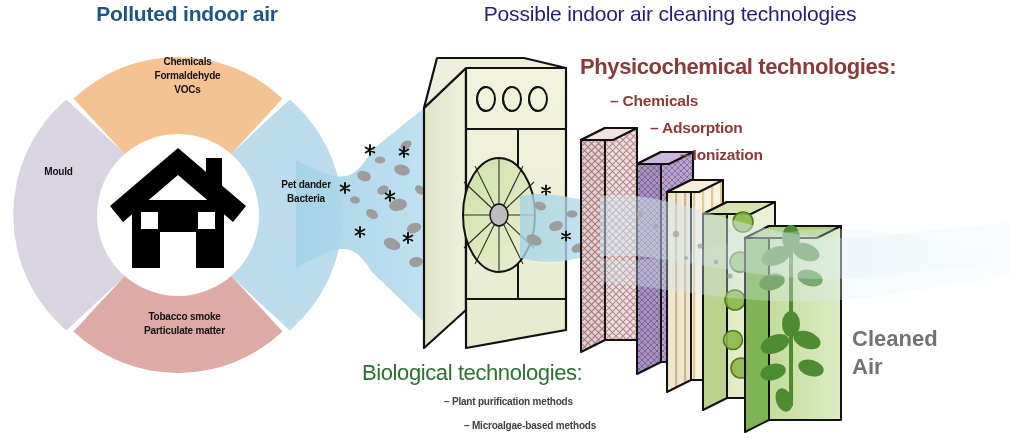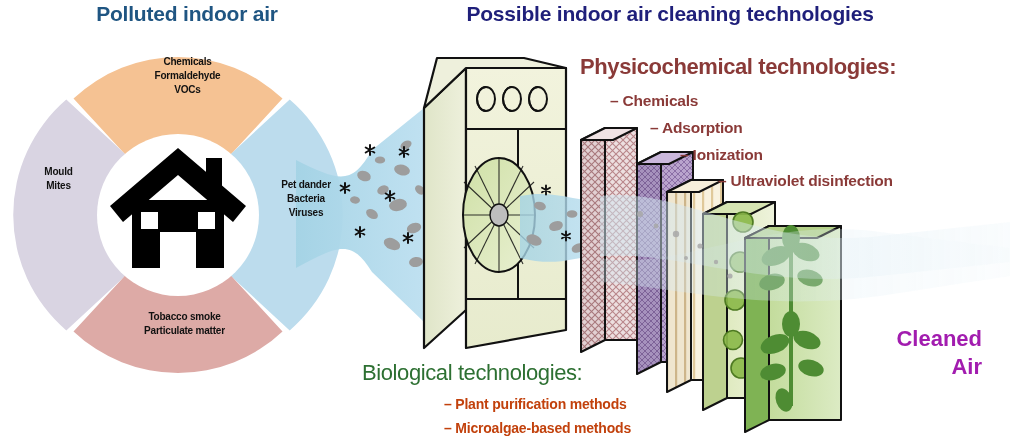--- a/index.html
+++ b/index.html
@@ -13,45 +13,45 @@
   .nosel{user-select:none;}
 
   
   .h-polluted{
     left:62px;top:2px;width:250px;text-align:center;
     font-size:21px;font-weight:bold;letter-spacing:-0.2px;
     color:#1f5582;
   }
   .h-main{
     left:390px;top:2px;width:560px;text-align:center;
-    font-size:21px;font-weight:bold;letter-spacing:-0.2px;
+    font-size:21px;font-weight:normal;letter-spacing:-0.2px;
     color:#1f1f7a;
   }
   .h-physchem{
     left:580px;top:54px;
     font-size:22px;font-weight:bold;letter-spacing:-0.4px;
     color:#8a3a38;white-space:nowrap;
   }
   .h-bio{
     left:362px;top:360px;
     font-size:22px;font-weight:normal;letter-spacing:-0.4px;
     color:#2d7032;white-space:nowrap;
   }
   .h-cleaned{
-    left:852px;top:325px;width:130px;text-align:right;
+    left:852px;top:325px;width:130px;text-align:left;
     font-size:22px;font-weight:bold;line-height:1.25;
-    color:#a21caf;
+    color:#737373;
   }
 
   .pc-item{
     font-size:15.5px;font-weight:bold;color:#8a3a38;
     white-space:nowrap;letter-spacing:-0.2px;
   }
   .bio-item{
-    font-size:14px;font-weight:bold;color:#c2410c;
+    font-size:10px;font-weight:bold;color:#404040;
     white-space:nowrap;letter-spacing:-0.2px;
   }
 
   
   .wedge-label{
     text-align:center;color:#111;font-weight:bold;
     font-size:10px;line-height:1.42;letter-spacing:-0.2px;
   }
   .lbl-chem{left:95px;top:55px;width:185px;}
   .lbl-mould{left:6px;top:165px;width:105px;}
@@ -334,42 +334,39 @@
   <div class="abs nosel h-main">Possible indoor air cleaning technologies</div>
 
   <div class="abs nosel wedge-label lbl-chem">
     <div>Chemicals</div>
     <div>Formaldehyde</div>
     <div>VOCs</div>
   </div>
 
   <div class="abs nosel wedge-label lbl-mould">
     <div>Mould</div>
-    <div>Mites</div>
   </div>
 
   <div class="abs nosel wedge-label lbl-pet">
     <div>Pet dander</div>
     <div>Bacteria</div>
-    <div>Viruses</div>
   </div>
 
   <div class="abs nosel h-physchem">Physicochemical technologies:</div>
 
   <div class="abs nosel wedge-label lbl-smoke">
     <div>Tobacco smoke</div>
     <div>Particulate matter</div>
   </div>
   <div class="abs nosel pc-item" style="left:610px;top:92px;">– Chemicals</div>
   <div class="abs nosel pc-item" style="left:650px;top:119px;">– Adsorption</div>
   <div class="abs nosel pc-item" style="left:680px;top:146px;">– Ionization</div>
-  <div class="abs nosel pc-item" style="left:718px;top:172px;">– Ultraviolet disinfection</div>
 
   <div class="abs nosel h-bio">Biological technologies:</div>
   <div class="abs nosel bio-item" style="left:444px;top:396px;">– Plant purification methods</div>
-  <div class="abs nosel bio-item" style="left:444px;top:420px;">– Microalgae-based methods</div>
+  <div class="abs nosel bio-item" style="left:464px;top:420px;">– Microalgae-based methods</div>
 
   <div class="abs nosel h-cleaned">
     <div>Cleaned</div>
     <div>Air</div>
   </div>
 
 </div>
 
 </body></html>

